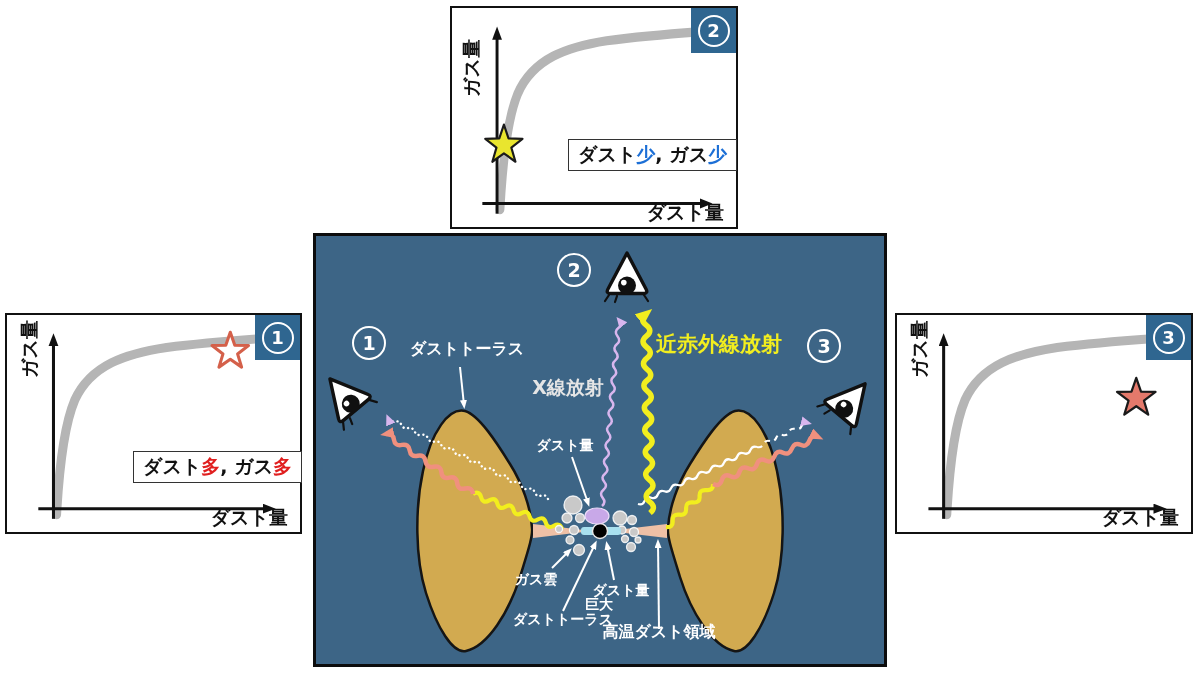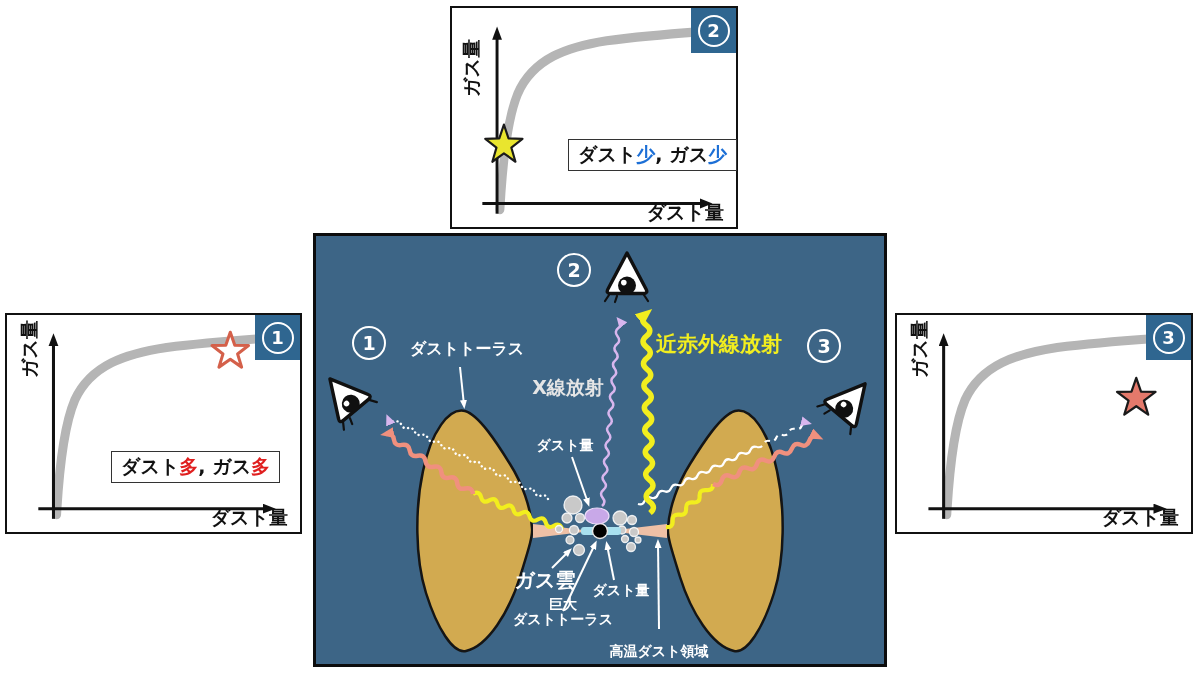--- a/index.html
+++ b/index.html
@@ -59,21 +59,21 @@
 
   <section class="panel" style="left:5px;top:313px;width:297px;height:221px">
     <svg class="fillsvg" viewBox="0 0 290 214" preserveAspectRatio="none">
       <path d="M49 197 C51 162 55 112 67 84 C83 49 118 38 158 32 C198 27 228 25 256 23" fill="none" stroke="#b5b5b5" stroke-width="9" stroke-linecap="round"></path>
       <path d="M46 201 L46 24" stroke="#111" stroke-width="3" marker-end="url(#mAx)"></path>
       <path d="M31 191 L260 191" stroke="#111" stroke-width="3" marker-end="url(#mAx)"></path>
       <path d="M0 -20 L4.7 -6.5 L19 -6.2 L7.6 2.5 L11.8 16.2 L0 8 L-11.8 16.2 L-7.6 2.5 L-19 -6.2 L-4.7 -6.5 Z" transform="translate(221,36) scale(0.95)" fill="#fff" stroke="#d4604a" stroke-width="3.2" stroke-linejoin="round"></path>
     </svg>
     <div class="ylab" style="left:-20px;top:21px">ガス量</div>
     <div class="xlab" style="right:12px;bottom:1px">ダスト量</div>
-    <div class="anno" style="left:104px;top:136px"><span>ダスト</span><span class="q-red">多</span><span>, </span><span>ガス</span><span class="q-red">多</span></div>
+    <div class="anno" style="left:126px;top:136px"><span>ダスト</span><span class="q-red">多</span><span>, </span><span>ガス</span><span class="q-red">多</span></div>
     <div class="badge">
         <span class="bnum">1</span>
       </div>
   </section>
 
   <section class="panel" style="left:450px;top:6px;width:288px;height:223px">
     <svg class="fillsvg" viewBox="0 0 290 214" preserveAspectRatio="none">
       <path d="M49 197 C51 162 55 112 67 84 C83 49 118 38 158 32 C198 27 228 25 256 23" fill="none" stroke="#b5b5b5" stroke-width="9" stroke-linecap="round"></path>
       <path d="M46 201 L46 24" stroke="#111" stroke-width="3" marker-end="url(#mAx)"></path>
       <path d="M31 191 L260 191" stroke="#111" stroke-width="3" marker-end="url(#mAx)"></path>
@@ -156,19 +156,19 @@
     </svg>
 
     <div class="circle-num" style="left:36px;top:90px">1</div>
     <div class="circle-num" style="left:241px;top:17px">2</div>
     <div class="circle-num" style="left:491px;top:93px">3</div>
 
     <div class="dlabel" style="left:151px;top:113px;font-size:16px">ダストトーラス</div>
     <div class="dlabel lav" style="left:252px;top:152px;font-size:19px">X線放射</div>
     <div class="dlabel yel" style="left:403px;top:108px;font-size:21px">近赤外線放射</div>
     <div class="dlabel" style="left:249px;top:210px;font-size:14px">ダスト量</div>
-    <div class="dlabel" style="left:229px;top:344px;font-size:20px">ガス雲</div>
-    <div class="dlabel" style="left:197px;top:376px;font-size:14px;transform:translate(0,-50%);text-align:center;line-height:1.1"><span>巨大</span><br><span>ダストトーラス</span></div>
+    <div class="dlabel" style="left:220px;top:344px;font-size:14px">ガス雲</div>
+    <div class="dlabel" style="left:197px;top:376px;font-size:14px;transform:translate(0,-50%);text-align:right;line-height:1.1"><span>巨大</span><br><span>ダストトーラス</span></div>
     <div class="dlabel" style="left:305px;top:355px;font-size:14px">ダスト量</div>
-    <div class="dlabel" style="left:343px;top:416px;font-size:14px">高温ダスト領域</div>
+    <div class="dlabel" style="left:343px;top:396px;font-size:16px">高温ダスト領域</div>
   </section>
 
 </div>
 
 </body></html>

